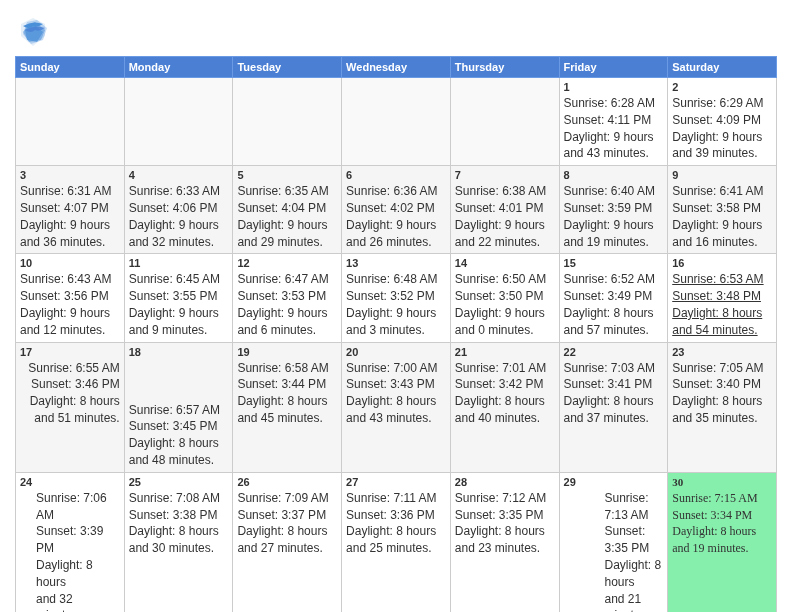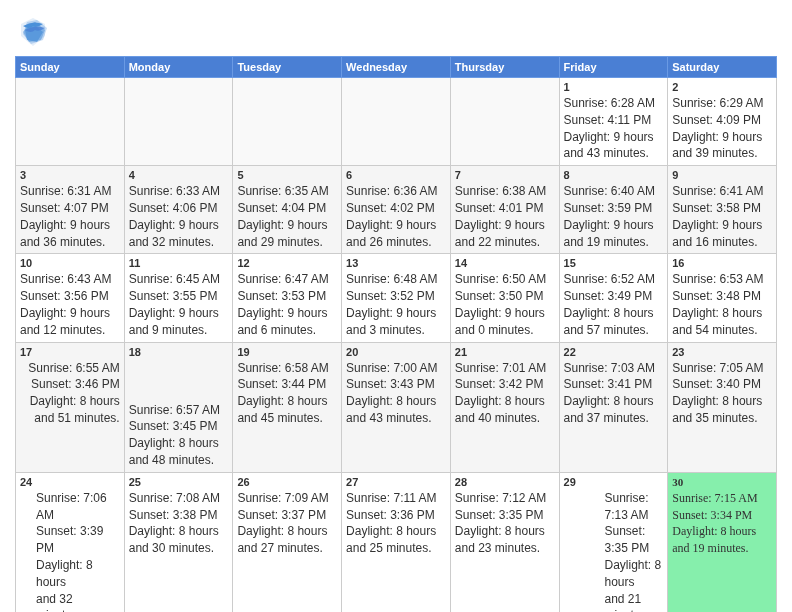--- a/index.html
+++ b/index.html
@@ -251,21 +251,21 @@
           </td>
           <td style="background: rgb(255, 255, 255);">
             <span class="day-num">15</span>
             <div class="day-info" style="white-space: pre-line;">Sunrise: 6:52 AM
 Sunset: 3:49 PM
 Daylight: 8 hours
 and 57 minutes.</div>
           </td>
           <td style="background: rgb(255, 255, 255);">
             <span class="day-num">16</span>
-            <div class="day-info" style="white-space: pre-line;">Sunrise: 6:53 AM
+            <div class="day-info" style="white-space: pre-line; text-decoration: underline;">Sunrise: 6:53 AM
 Sunset: 3:48 PM
 Daylight: 8 hours
 and 54 minutes.</div>
           </td>
         </tr>
         <tr>
           <td style="background: rgb(245, 245, 245);">
             <span class="day-num">17</span>
             <div class="day-info" style="white-space: pre-line; text-align: right;">Sunrise: 6:55 AM
 Sunset: 3:46 PM

